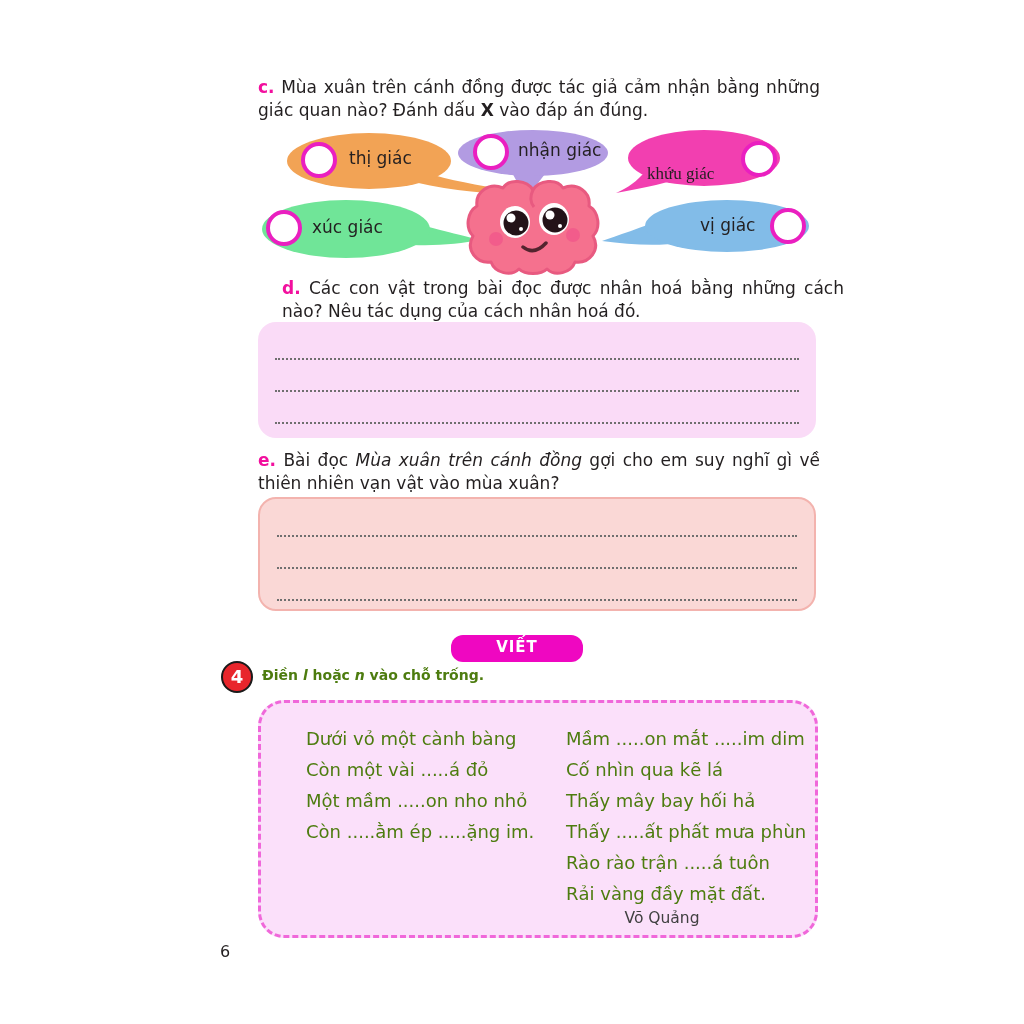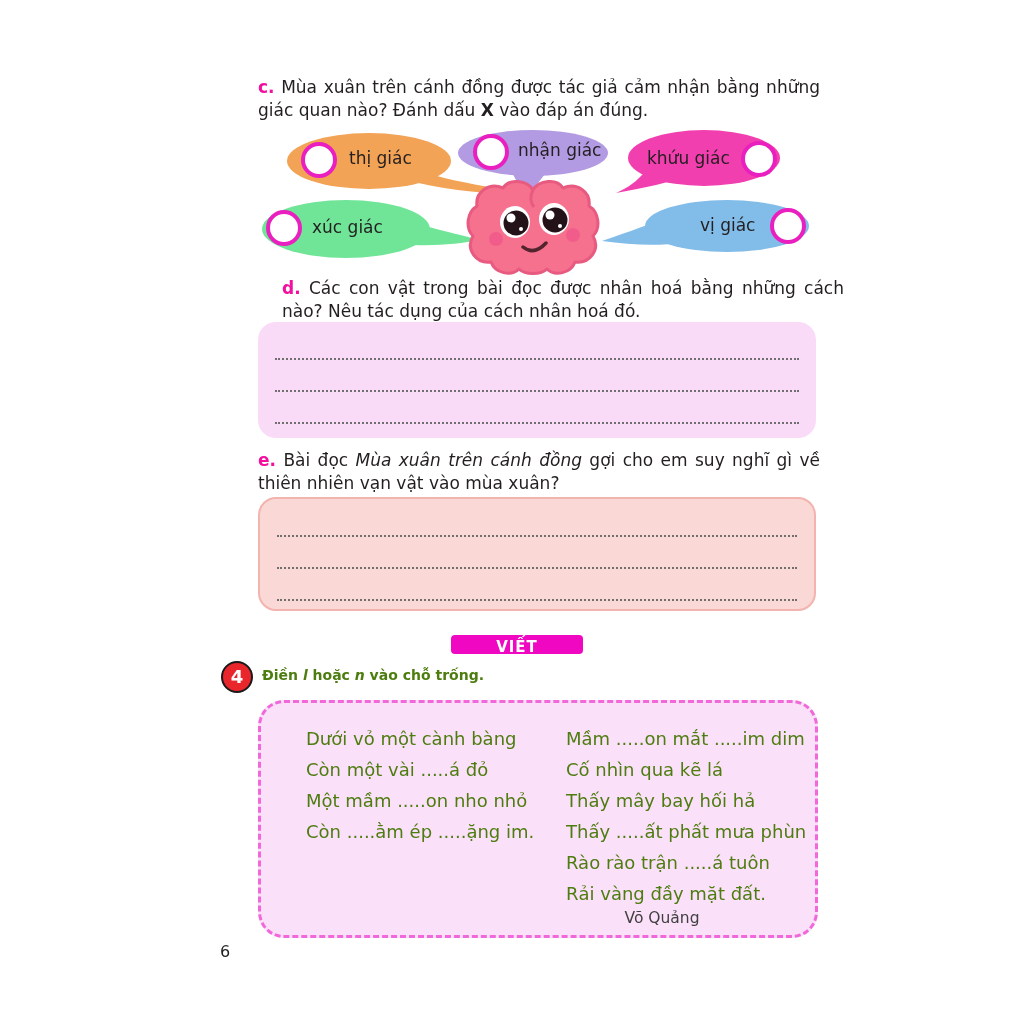--- a/index.html
+++ b/index.html
@@ -30,22 +30,22 @@
 
   
   .ansbox { position:absolute; left:258px; width:558px; border-radius:18px; }
   .ansbox-d { top:322px; height:116px; background:#FADBF7; }
   .ansbox-e { top:497px; height:114px; background:#FAD8D6; border:2px solid #F3B3AE; }
   .ansline { position:absolute; left:17px; right:17px; height:0;
              border-bottom:2px dotted #6f6f6f; }
   .l1 { top:36px; } .l2 { top:68px; } .l3 { top:100px; }
 
   
-  .viet-pill { position:absolute; left:451px; top:635px; width:132px; height:19px;
-               background:#EF07C1; border-radius:4px; color:#fff; font-weight:bold;
+  .viet-pill { position:absolute; left:451px; top:635px; width:132px; height:27px;
+               background:#EF07C1; border-radius:12px; color:#fff; font-weight:bold;
                font-size:15px; letter-spacing:1px; text-align:center; line-height:25px; }
 
   
   .q4badge { position:absolute; left:221px; top:661px; width:32px; height:32px;
              background:#E8262C; border:2.5px solid #1a1a1a; border-radius:50%;
              color:#fff; font-weight:bold; font-size:18px; text-align:center; line-height:27px; }
   .q4text { position:absolute; left:262px; top:667px; font-size:14px; font-weight:bold; color:#4d7c0f; }
 
   
   .poembox { position:absolute; left:258px; top:700px; width:560px; height:238px;
@@ -85,21 +85,21 @@
     <div class="chk" style="left:15px; top:4px;"></div>
     <span class="bubble-label" style="left:60px; top:10px;">nhận giác</span>
   </div>
 
   <div class="bubble" style="left:615px; top:130px; width:165px; height:66px;">
     <svg width="165" height="66" viewBox="0 0 165 66">
       <path class="fill-magenta" d="M28 44 C 18 55 8 60 1 63 C 30 58 55 52 72 46 Z"></path>
       <ellipse class="fill-magenta" cx="89" cy="28" rx="76" ry="28"></ellipse>
     </svg>
     <div class="chk" style="left:126px; top:11px;"></div>
-    <span class="bubble-label" style="left:32px; top:18px;">khứu giác</span>
+    <span class="bubble-label" style="left:32px; top:34px;font-family:Liberation Serif, serif;">khứu giác</span>
   </div>
 
   <div class="bubble" style="left:262px; top:200px; width:220px; height:58px;">
     <svg width="220" height="58" viewBox="0 0 220 58">
       <path class="fill-green" d="M140 20 C 178 30 202 36 218 40 C 196 44 168 47 138 44 Z"></path>
       <ellipse class="fill-green" cx="84" cy="29" rx="84" ry="29"></ellipse>
     </svg>
     <div class="chk" style="left:4px; top:10px;"></div>
     <span class="bubble-label" style="left:50px; top:17px;">xúc giác</span>
   </div>

